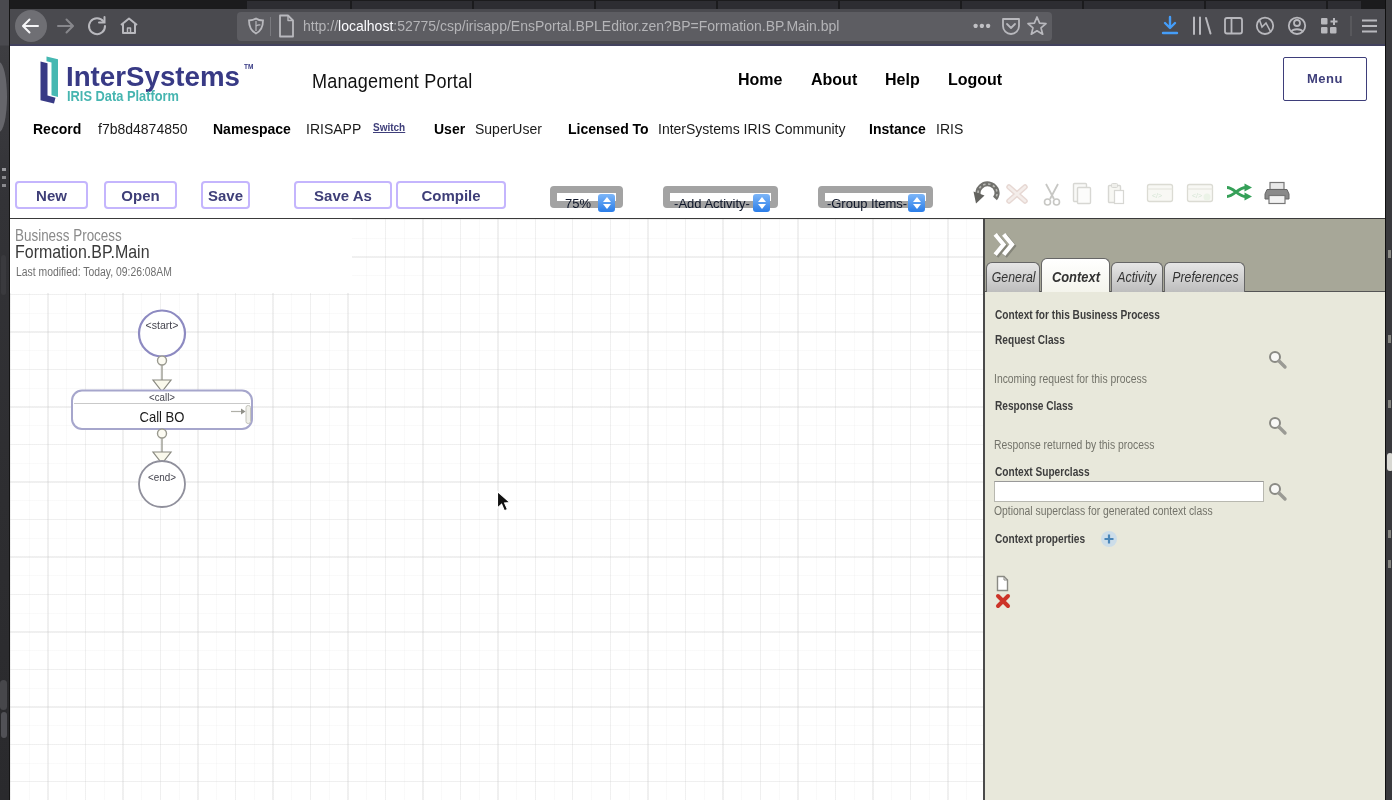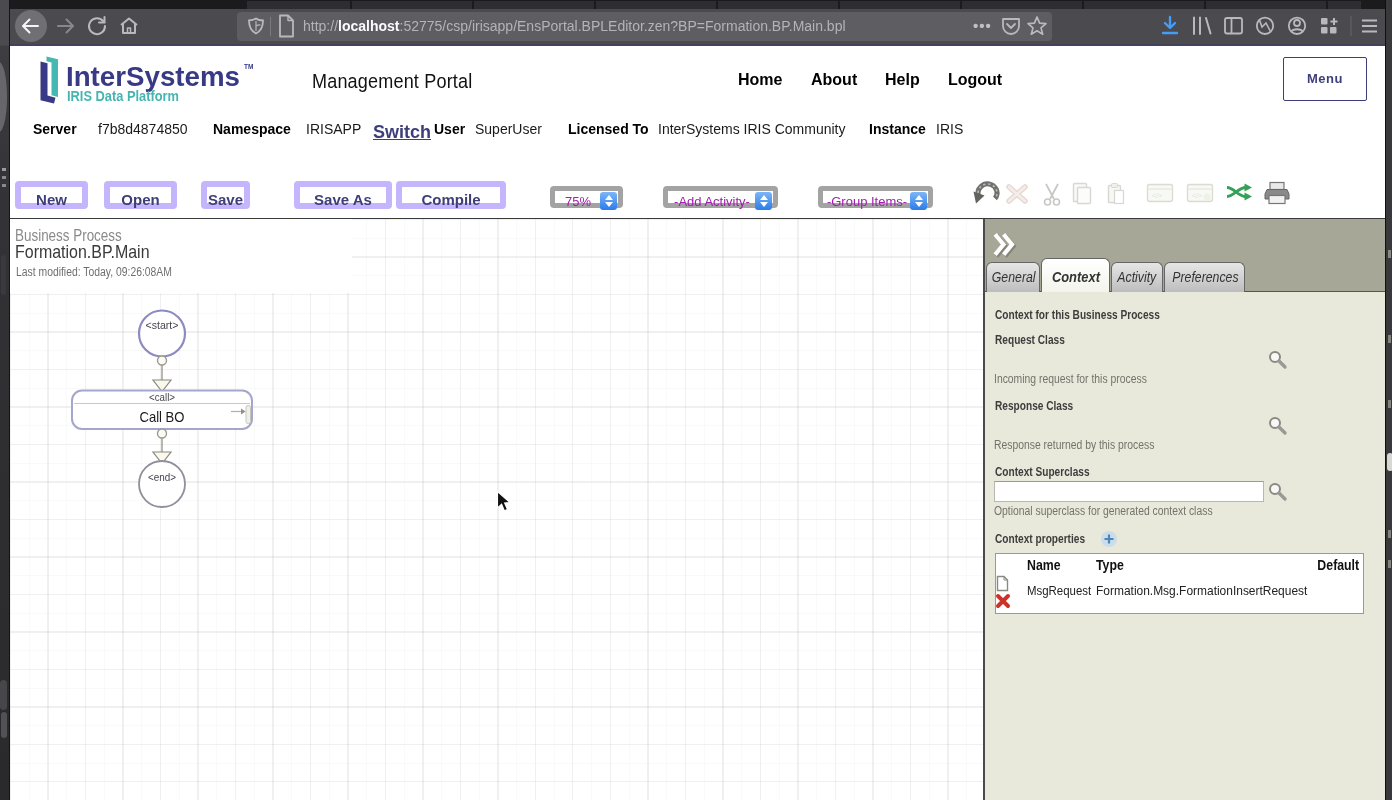--- a/index.html
+++ b/index.html
@@ -10,44 +10,44 @@
 
 
 #tabstrip { left:0; top:0; width:1392px; height:9px; background:#1b1b1d; }
 #tabband { left:247px; top:1px; width:1114px; height:8px; background:#2d2d32; }
 .tabsep { top:1px; width:2px; height:8px; background:#1b1b1d; }
 #toolbar { left:0; top:9px; width:1392px; height:35px; background:#4a4a4f; }
 #chromeline { left:0; top:44px; width:1392px; height:2px; background:#42425e; }
 #backcircle { left:15px; top:10px; width:32px; height:32px; border-radius:50%; background:#6f6f74; }
 #urlbar { left:237px; top:12px; width:815px; height:29px; background:#5d5d62; border-radius:4px; }
 #urltext { left:303px; top:18px; font-size:14px; color:#b4b4b7; white-space:nowrap; }
-#urltext b { color:#fbfbfe; font-weight:bold; }
+#urltext b { color:#fbfbfe; font-weight:normal; }
 #urldiv { left:270px; top:17px; width:1px; height:19px; background:#7a7a7f; }
 #dots3 { left:973px; top:17px; font-size:15px; color:#c0c0c4; letter-spacing:1px; font-weight:bold; }
 
 
 #page { left:10px; top:46px; width:1375px; height:754px; background:#fff; }
 
 #mptitle { left:302px; top:23px; font-size:20.5px; color:#111; letter-spacing:0.2px; transform:scaleX(0.88); transform-origin:left top; }
 .navlink { top:25px; font-size:16px; font-weight:bold; color:#000; }
 #menubtn { left:1273px; top:11px; width:84px; height:44px; border:1px solid #3e3e7a; border-radius:2px; background:#fff; color:#3e3e7a; font-size:13px; font-weight:bold; text-align:center; line-height:42px; letter-spacing:0.5px; }
 
 #serverrow { left:0px; top:64px; width:1375px; height:36px; font-size:14px; }
 #serverrow span { position:absolute; top:11px; white-space:nowrap; }
 #serverrow .lbl { font-weight:bold; color:#000; }
 #serverrow .val { color:#1a1a1a; }
-#switch { color:#3e3e7a; font-weight:bold; text-decoration:underline; font-size:18px; }
+#switch { color:#3e3e7a; font-weight:bold; text-decoration:underline; font-size:10px; }
 
 #crumb { left:0px; top:101px; width:1375px; height:30px; border-top:1px solid #e0e0e0; background:#fdfdfd; }
 #crumbtext { left:25px; top:3px; font-size:15px; font-weight:bold; color:#45457e; transform:scaleX(0.88); transform-origin:left top; white-space:nowrap; }
 #crumbtext .star { color:#000; font-size:12px; vertical-align:4px; }
 
-.btn { top:135px; height:28px; border:6px solid #c4b5fd; border-radius:4px; background:#fff; color:#3e3e78; font-size:15px; font-weight:bold; text-align:center; }
+.btn { top:135px; height:28px; border:2px solid #c4b5fd; border-radius:4px; background:#fff; color:#3e3e78; font-size:15px; font-weight:bold; text-align:center; }
 .btn span { display:inline-block; margin-top:4px; }
-.sel { top:140px; height:22px; background:#fff; border:5px solid #a3a3a3; border-radius:4px; font-size:13px; color:#a21caf; }
+.sel { top:140px; height:22px; background:#fff; border:7px solid #a3a3a3; border-radius:4px; font-size:13px; color:#0f172a; }
 .sel .txt { position:absolute; left:0; right:17px; top:3px; text-align:center; white-space:nowrap; }
 .stepper { position:absolute; right:1px; top:1px; width:17px; height:18px; border-radius:3px; background:linear-gradient(#7db6f8,#2a7de8); }
 .stepper:before { content:""; position:absolute; left:4.5px; top:3px; width:0; height:0; border-left:4px solid transparent; border-right:4px solid transparent; border-bottom:5px solid #fff; }
 .stepper:after { content:""; position:absolute; left:4.5px; bottom:3px; width:0; height:0; border-left:4px solid transparent; border-right:4px solid transparent; border-top:5px solid #fff; }
 
 
 #canvas { left:0px; top:173px; width:973px; height:581px; background:#fff;text-decoration:underline; }
 #grid { left:0; top:0; width:973px; height:581px;
  background-image:repeating-linear-gradient(to right, rgba(185,185,185,0.15) 0 1px, transparent 1px 37.5px),
                   repeating-linear-gradient(to bottom, rgba(185,185,185,0.15) 0 1px, transparent 1px 37.5px),
@@ -178,21 +178,21 @@
       <text x="29" y="45.5" font-size="14" font-weight="bold" fill="#46b5b0" font-family="Liberation Sans, sans-serif" textLength="112" lengthAdjust="spacingAndGlyphs">IRIS Data Platform</text>
     </svg>
     <div id="mptitle" class="abs">Management Portal</div>
     <div class="navlink abs" style="left:728px">Home</div>
     <div class="navlink abs" style="left:801px">About</div>
     <div class="navlink abs" style="left:875px">Help</div>
     <div class="navlink abs" style="left:938px">Logout</div>
     <div id="menubtn" class="abs">Menu</div>
 
     <div id="serverrow" class="abs">
-      <span class="lbl" style="left:23px">Server</span>
+      <span class="lbl" style="left:23px">Record</span>
         <span class="val" style="left:88px">f7b8d4874850</span>
       <span class="lbl" style="left:203px">Namespace</span>
         <span class="val" style="left:296px">IRISAPP</span>
       <span id="switch" style="left:363px;top:12px;position:absolute">Switch</span>
       <span class="lbl" style="left:424px">User</span>
         <span class="val" style="left:465px">SuperUser</span>
       <span class="lbl" style="left:558px">Licensed To</span>
         <span class="val" style="left:648px">InterSystems IRIS Community</span>
       <span class="lbl" style="left:859px">Instance</span>
         <span class="val" style="left:926px">IRIS</span>
@@ -356,27 +356,20 @@
         <g transform="translate(12,357)">
           <path d="M0.5 0.5 H7 L10.5 4 V14.5 H0.5 Z" fill="#fff" stroke="#8a8a84" stroke-width="1.4"></path>
           <path d="M7 0.5 V4 H10.5" fill="none" stroke="#8a8a84" stroke-width="1"></path>
         </g>
 
         <g transform="translate(11,375)" stroke="#cc3328" stroke-width="4" stroke-linecap="round">
           <path d="M2 2 L12 12 M12 2 L2 12"></path>
         </g>
       </svg>
 
-      <div class="abs" style="left:10px;top:334px;width:369px;height:61px;background:#fff;border:1px solid #999">
-        <div class="abs" style="left:31px;top:3px;font-weight:bold;font-size:14.5px;color:#111;transform:scaleX(0.85);transform-origin:left top">Name</div>
-        <div class="abs" style="left:100px;top:3px;font-weight:bold;font-size:14.5px;color:#111;transform:scaleX(0.85);transform-origin:left top">Type</div>
-        <div class="abs" style="right:4px;top:3px;font-weight:bold;font-size:14.5px;color:#111;transform:scaleX(0.85);transform-origin:right top">Default</div>
-        <div class="abs" style="left:31px;top:29px;font-size:13px;color:#222;transform:scaleX(0.88);transform-origin:left top">MsgRequest</div>
-        <div class="abs" style="left:100px;top:29px;font-size:13px;color:#222;transform:scaleX(0.92);transform-origin:left top">Formation.Msg.FormationInsertRequest</div>
-      </div>
     </div>
   </div>
 
   <div id="leftsliver" class="abs" style="left:0;top:0;width:10px;height:800px;background:linear-gradient(#4a4a4f 0px,#4a4a4f 45px,#3e3e42 46px,#333337 200px,#2e2e31 500px,#2a2a2d 800px);border-right:1.5px solid #141414;">
     <div class="abs" style="left:-9px;top:62px;width:16px;height:70px;border-radius:50%;background:#66666b"></div>
     <div class="abs" style="left:2px;top:168px;width:4px;height:3px;background:#9a9a9e"></div>
     <div class="abs" style="left:2px;top:176px;width:4px;height:3px;background:#8a8a8e"></div>
     <div class="abs" style="left:2px;top:184px;width:4px;height:3px;background:#8a8a8e"></div>
     <div class="abs" style="left:1px;top:255px;width:5px;height:40px;border-radius:3px;background:#3a3a3e"></div>
     <div class="abs" style="left:0px;top:680px;width:7px;height:30px;border-radius:4px;background:#47474b"></div>

